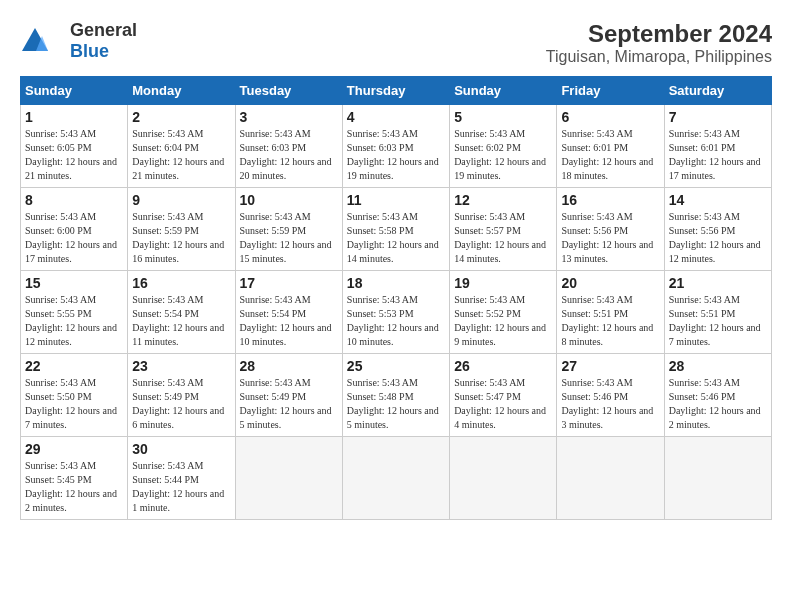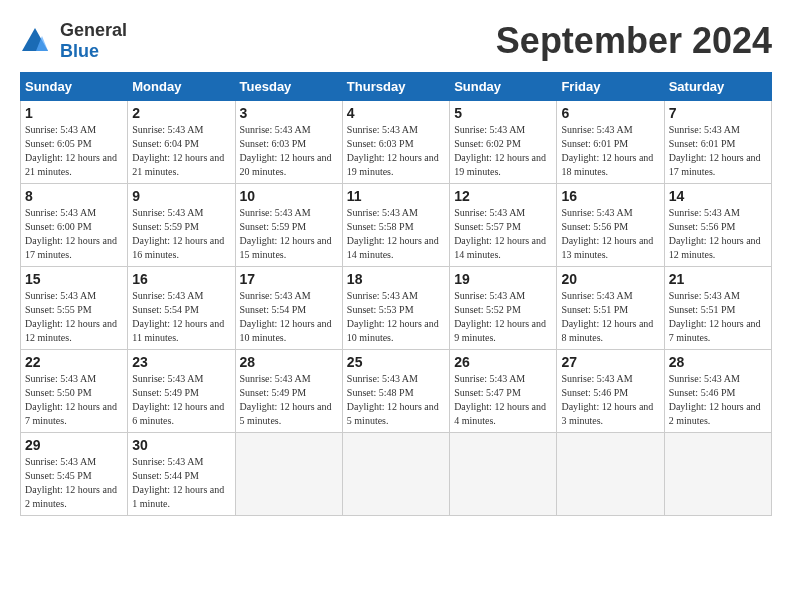--- a/index.html
+++ b/index.html
@@ -12,31 +12,31 @@
     }
     .header-area {
       display: flex;
       justify-content: space-between;
       align-items: flex-start;
       margin-bottom: 10px;
     }
     .logo {
       display: flex;
       align-items: center;
-      gap: 10px;
+      gap: 20px;
     }
     .logo-icon {
       width: 30px;
       height: 30px;
     }
     .title-area {
       text-align: right;
     }
     .month-title {
-      font-size: 36px;
+      font-size: 24px;
       font-weight: bold;
       color: #333;
     }
     .location-title {
       font-size: 16px;
       color: #555;
     }
     table {
       width: 100%;
       border-collapse: collapse;
@@ -91,20 +91,21 @@
       <polygon points="15,2 28,25 2,25" fill="#1a6bb5"></polygon>
       <polygon points="22,10 28,25 16,25" fill="#5aabff" opacity="0.7"></polygon>
     </svg>
     <div>
       <span style="font-size:18px;font-weight:bold;color:#333;">General</span><br>
       <span style="font-size:18px;font-weight:bold;color:#1a6bb5;text-align:center;">Blue</span>
     </div>
   </div>
   <div class="title-area">
     <div class="month-title">September 2024</div>
+    <div class="location-title">Tiguisan, Mimaropa, Philippines</div>
   </div>
 </div>
 
 <table>
   <thead>
     <tr>
       <th>Sunday</th>
       <th>Monday</th>
       <th>Tuesday</th>
       <th>Thursday</th>

